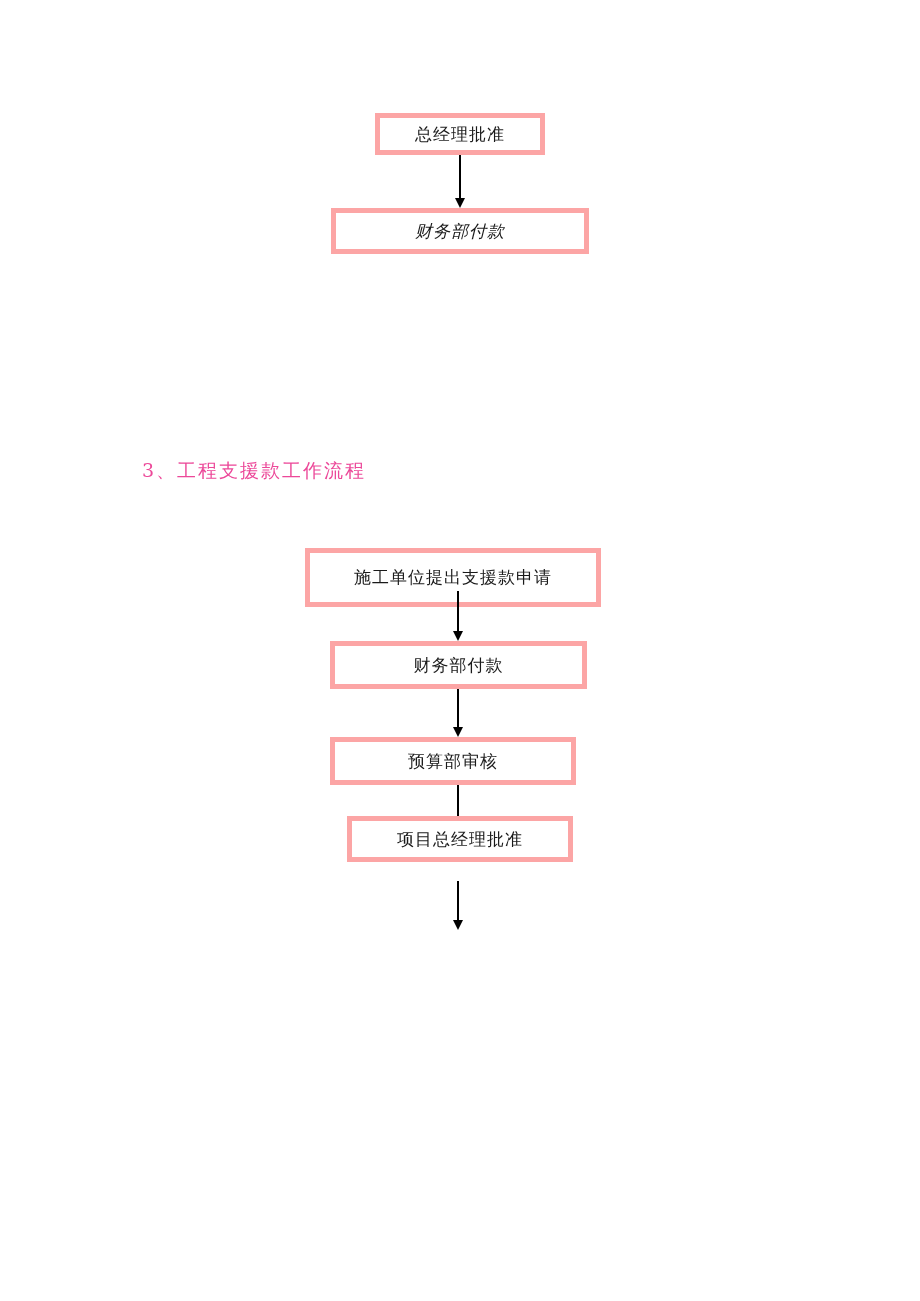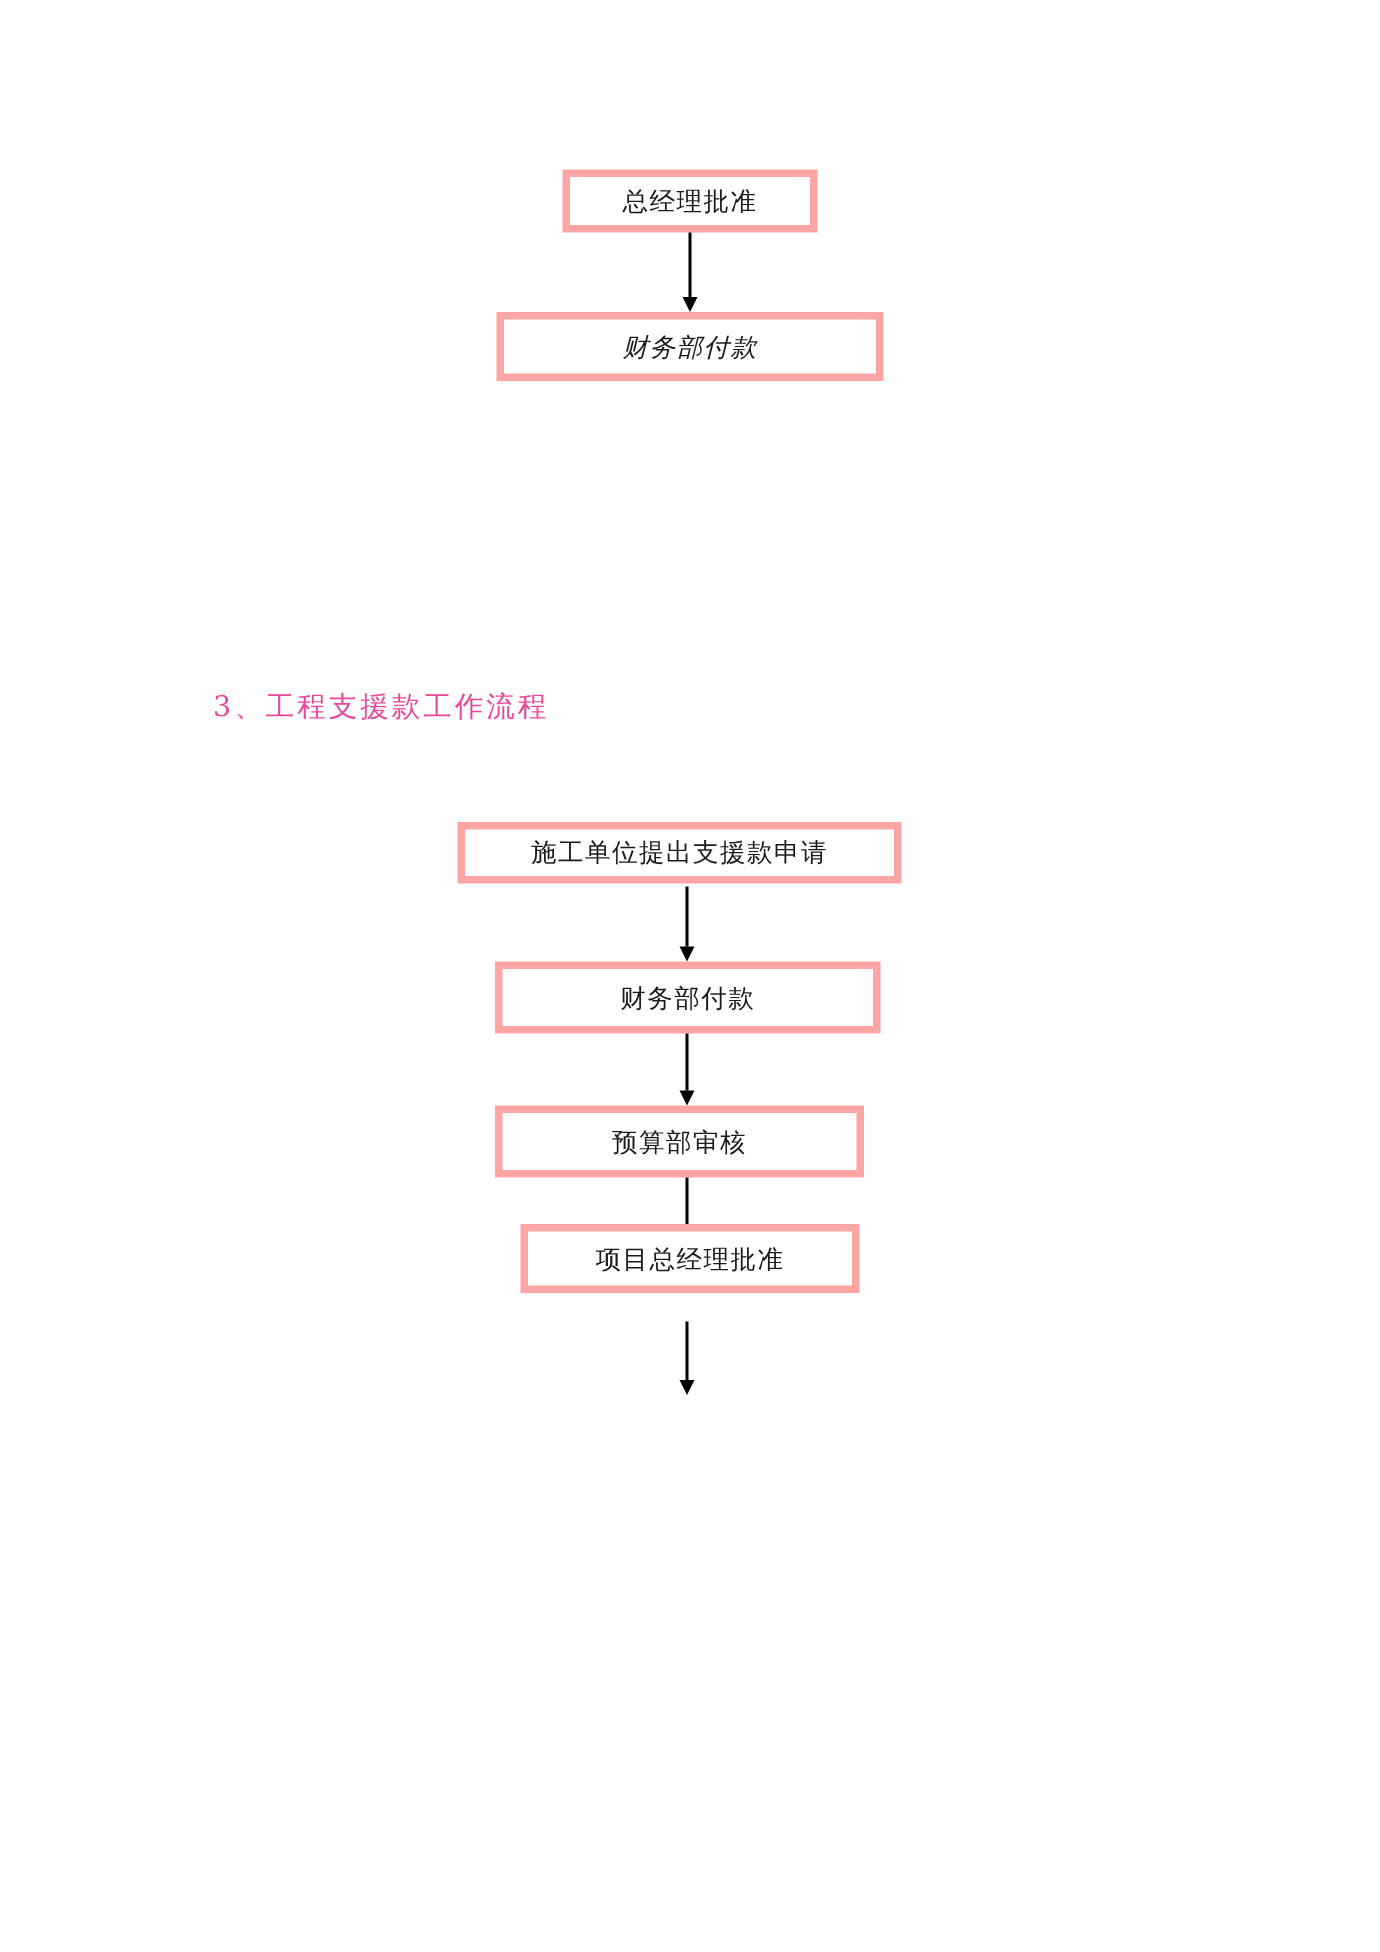--- a/index.html
+++ b/index.html
@@ -65,21 +65,21 @@
 
   <div class="arrow" style="left:454px; top:155px; height:53px;">
     <div class="arrow-line"></div>
     <div class="arrow-head"></div>
   </div>
 
   <div class="flow-node" style="left:331px; top:208px; width:258px; height:46px;font-style:italic;">财务部付款</div>
 
   <div class="section-heading">3、工程支援款工作流程</div>
 
-  <div class="flow-node" style="left:305px; top:548px; width:296px; height:41px;">施工单位提出支援款申请</div>
+  <div class="flow-node" style="left:305px; top:548px; width:296px; height:59px;">施工单位提出支援款申请</div>
 
   <div class="arrow" style="left:452px; top:591px; height:50px;">
     <div class="arrow-line"></div>
     <div class="arrow-head"></div>
   </div>
 
   <div class="flow-node" style="left:330px; top:641px; width:257px; height:48px;">财务部付款</div>
 
   <div class="arrow" style="left:452px; top:689px; height:48px;">
     <div class="arrow-line"></div>

